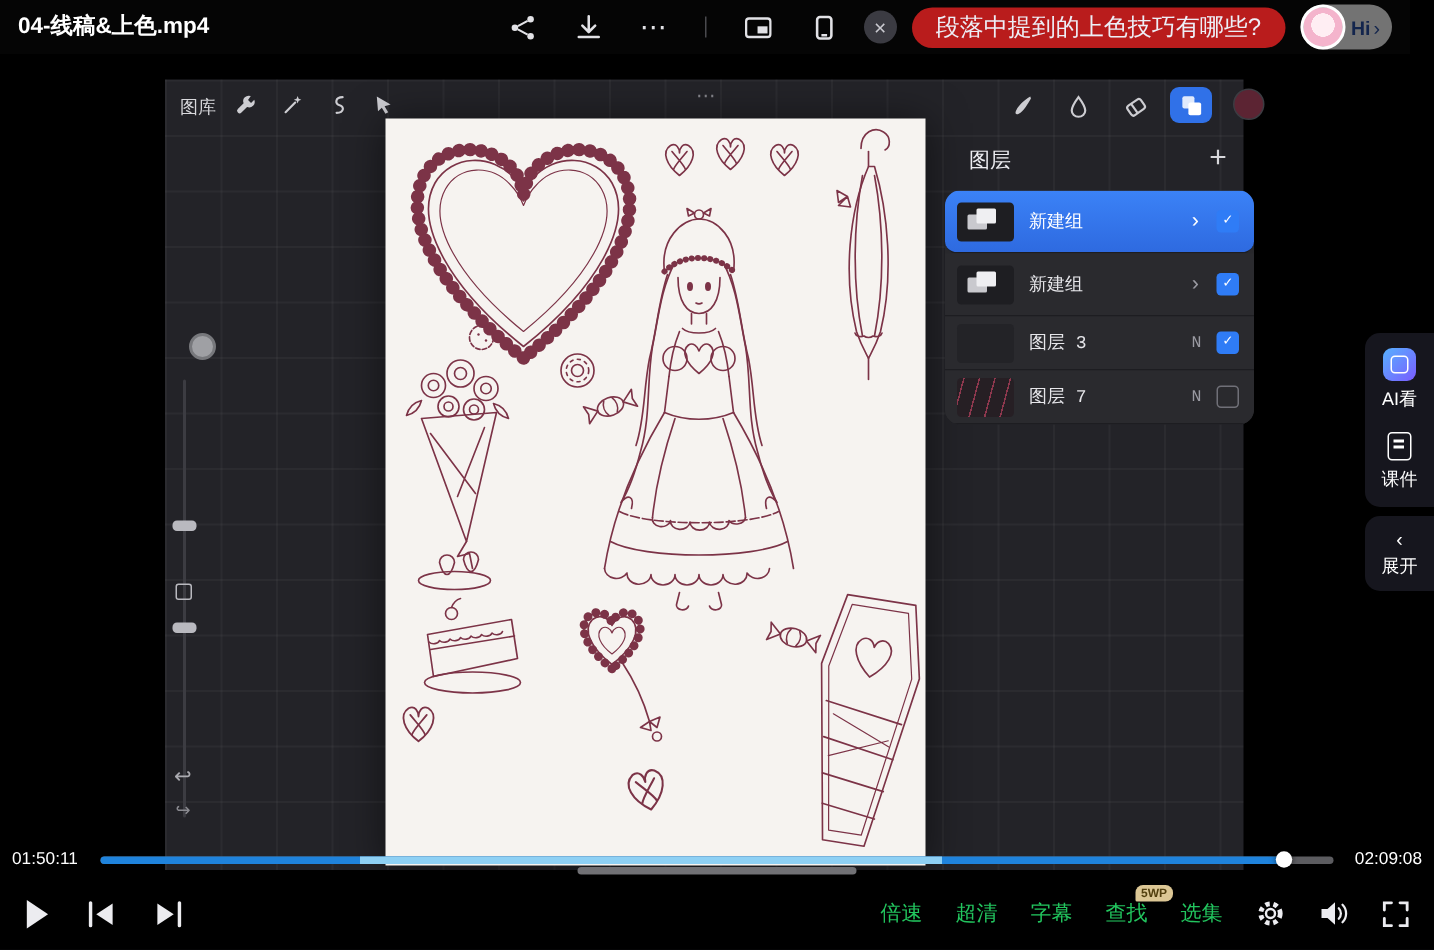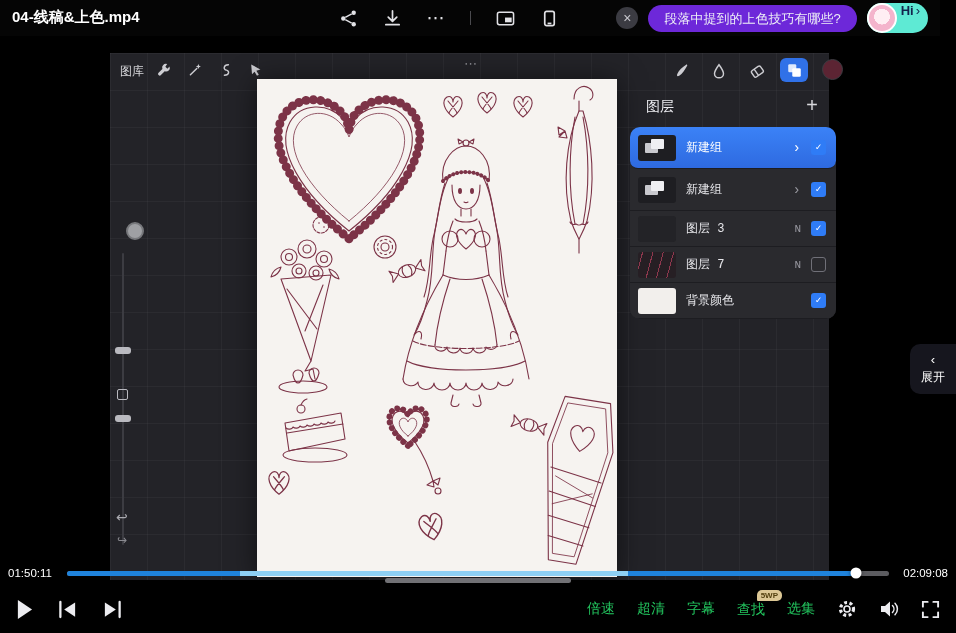--- a/index.html
+++ b/index.html
@@ -10,22 +10,22 @@
   
   .topbar { position:absolute; top:0; left:0; width:940px; height:36px; background:#050505; }
   .vtitle { position:absolute; left:12px; top:8px; font-size:15px; font-weight:bold; color:#fff; }
   .tb-icons { position:absolute; left:338px; top:0; height:36px; display:flex; align-items:center; gap:24px; color:#e2e2e6; }
   .tbi { width:20px; height:20px; display:flex; align-items:center; justify-content:center; cursor:pointer; }
   .tbi svg { width:19px; height:19px; }
   .more-dots { font-size:18px; color:#e2e2e6; letter-spacing:1px; }
   .tb-divider { width:1px; height:14px; background:#4a4a4e; }
   .chat { position:absolute; right:12px; top:3px; height:30px; display:flex; align-items:center; gap:10px; }
   .chat-close { width:22px; height:22px; border-radius:50%; background:#3b3b42; color:#c9c9cf; font-size:14px; line-height:21px; text-align:center; border:none; cursor:pointer; }
-  .bubble { height:27px; line-height:27px; padding:0 16px; background:#6d28d9; border-radius:14px; color:#edeef6; font-size:13px; white-space:nowrap; cursor:pointer; }
-  .pill { height:30px; background:#5eead4; border-radius:16px; display:flex; padding-right:8px; cursor:pointer; }
+  .bubble { height:27px; line-height:27px; padding:0 16px; background:#b91c1c; border-radius:14px; color:#edeef6; font-size:16px; white-space:nowrap; cursor:pointer; }
+  .pill { height:30px; background:#737373; border-radius:16px; display:flex; align-items:center; padding-right:8px; cursor:pointer; }
   .avatar { width:30px; height:30px; border-radius:50%; border:2px solid #fff;
             background:radial-gradient(circle at 50% 45%, #ffeef3 0 40%, #f4b4cc 41% 100%); margin-right:4px; }
   .hi { font-size:13px; font-weight:bold; color:#13254d; }
   .pill-chev { font-size:13px; color:#13254d; margin-left:2px; }
 
   
   .video-area { position:absolute; top:36px; left:0; width:956px; height:527px; background:#000; }
   .procreate { position:absolute; left:110px; top:17px; width:719px; height:527px; background:#232328;
     background-image:linear-gradient(rgba(255,255,255,.035) 1px, transparent 1px),
                      linear-gradient(90deg, rgba(255,255,255,.035) 1px, transparent 1px);
@@ -379,29 +379,34 @@
             <div class="lname">图层 3</div>
             <span class="lblend">N</span>
             <span class="cb on"></span>
           </div>
           <div class="lrow">
             <div class="lthumb t7"></div>
             <div class="lname">图层 7</div>
             <span class="lblend">N</span>
             <span class="cb off"></span>
           </div>
-          <div class="lrow">
-            <div class="lthumb bgw"></div>
-            <div class="lname">背景颜色</div>
-            <span class="cb on"></span>
-          </div>
         </div>
       </div>
     </div>
 
+    <div class="float1">
+      <div class="f-item">
+        <span class="ai-ic"></span>
+        <span class="f-label">AI看</span>
+      </div>
+      <div class="f-item">
+        <span class="doc-ic"></span>
+        <span class="f-label">课件</span>
+      </div>
+    </div>
     <div class="float2">
       <span class="exp-chev">‹</span>
       <span class="f-label">展开</span>
     </div>
   </div>
 
   <div class="progress-row">
     <span class="ptime">01:50:11</span>
     <div class="ptrack">
       <div class="pfill" style="width: 96%;"></div>

